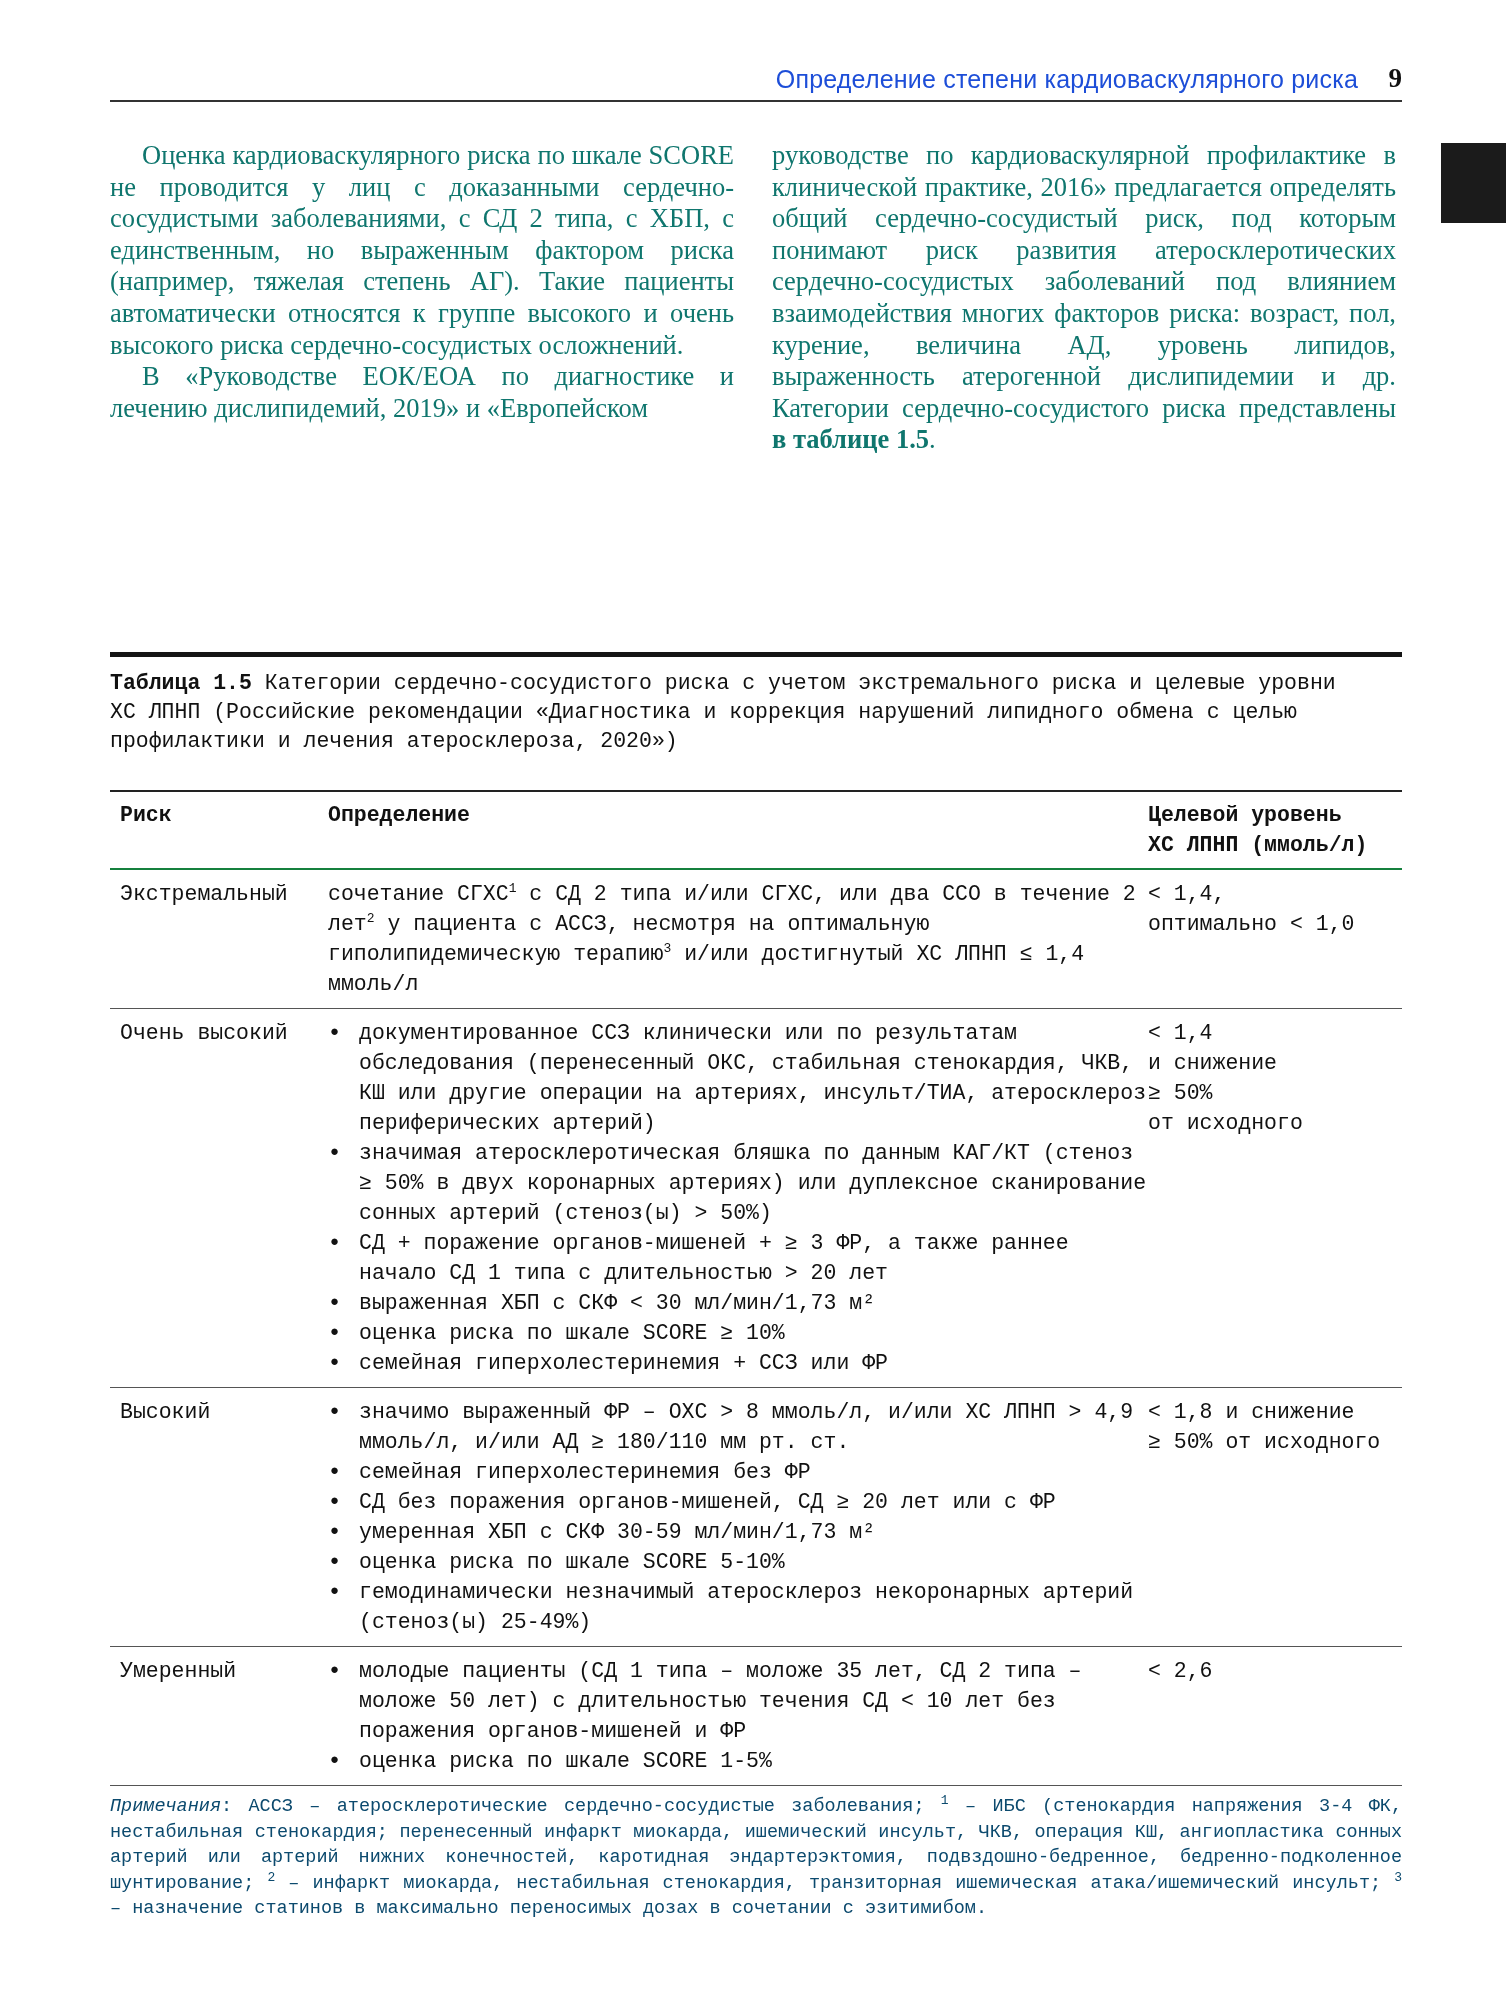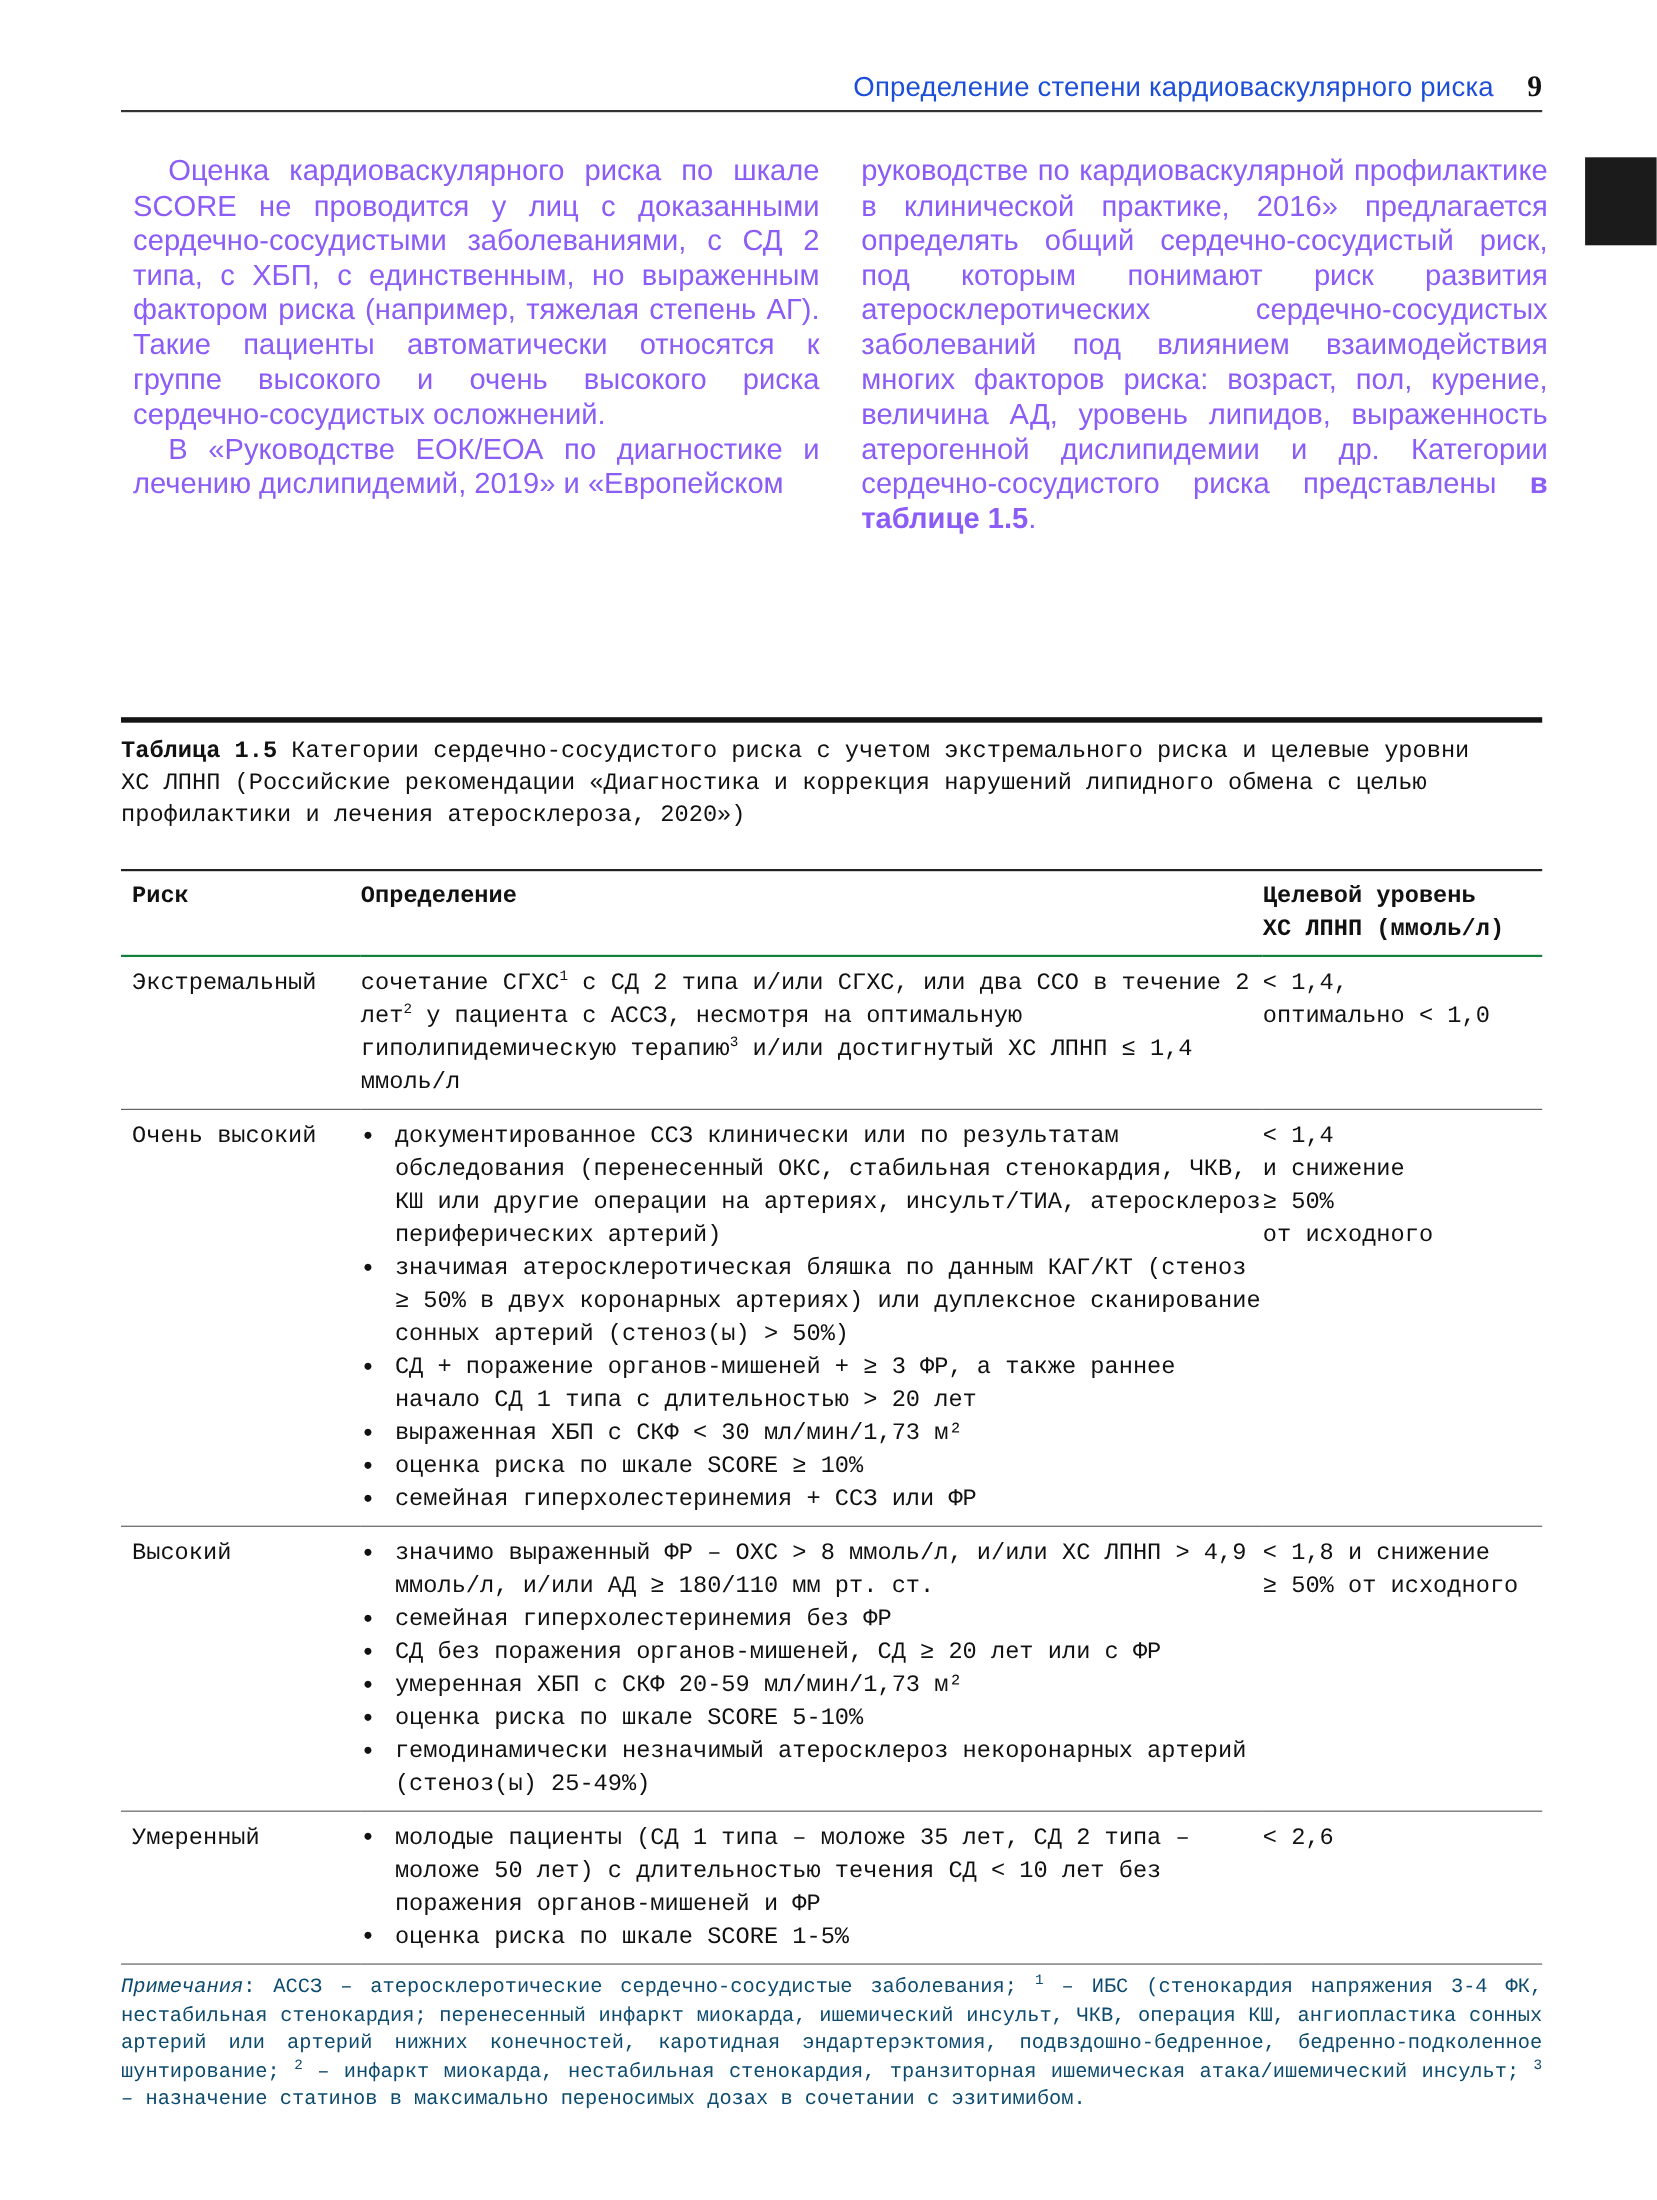--- a/index.html
+++ b/index.html
@@ -1,21 +1,21 @@
 <!DOCTYPE html>
 <html><head>
 <meta charset="utf-8">
 <style>
   html, body { margin:0; padding:0; }
   body { width:1506px; height:2000px; background:#ffffff; position:relative; overflow:hidden; color:#111; }
   .running-head { position:absolute; left:110px; top:62px; width:1292px; height:38px; border-bottom:2px solid #333; }
   .running-head .title { position:absolute; right:44px; bottom:6px; font-family:"Liberation Sans", sans-serif; font-size:25px; color:#1d4ed8; letter-spacing:0.2px; }
   .running-head .pnum { position:absolute; right:0; bottom:6px; font-family:"Liberation Serif", serif; font-size:27px; font-weight:bold; color:#111; }
   .thumb-tab { position:absolute; left:1441px; top:143px; width:65px; height:80px; background:#1b1b1b; }
-  .body-col { position:absolute; top:140px; width:624px; font-family:Liberation Sans, sans-serif; font-size:26.5px; line-height:31.6px; text-align:justify; color:#8b5cf6;margin-left:11px; }
+  .body-col { position:absolute; top:140px; width:624px; font-family:Liberation Serif, serif; font-size:26.5px; line-height:31.6px; text-align:justify; color:#0f766e; }
   .body-col.left { left:110px; }
   .body-col.right { left:772px; }
   .body-col p { margin:0; text-indent:32px; }
   .body-col p.noindent { text-indent:0; }
   .body-col b { font-weight:bold; }
   .table-block { position:absolute; left:110px; top:652px; width:1292px; font-family:Liberation Mono, monospace; color:#111; }
   .rule-thick { height:5px; background:#141414; }
   .caption { margin-top:12px; font-size:21.5px; line-height:29px; padding-right:40px; }
   .caption b { font-weight:bold; }
   .rule-mid { height:2px; background:#222; margin-top:34px; }
@@ -86,21 +86,21 @@
       <td class="c3"><span>&lt; 1,4</span><br><span>и снижение</span><br><span>≥ 50%</span><br><span>от исходного</span></td>
     </tr>
 
     <tr class="row">
       <td class="c1">Высокий</td>
       <td class="c2">
         <ul class="bul">
           <li>значимо выраженный ФР – ОХС &gt; 8 ммоль/л, и/или ХС ЛПНП &gt; 4,9 ммоль/л, и/или АД ≥ 180/110 мм рт. ст.</li>
           <li>семейная гиперхолестеринемия без ФР</li>
           <li>СД без поражения органов-мишеней, СД ≥ 20 лет или с ФР</li>
-          <li>умеренная ХБП с СКФ 20-59 мл/мин/1,73 м²</li>
+          <li>умеренная ХБП с СКФ 30-59 мл/мин/1,73 м²</li>
           <li>оценка риска по шкале SCORE 5-10%</li>
           <li>гемодинамически незначимый атеросклероз некоронарных артерий (стеноз(ы) 25-49%)</li>
         </ul>
       </td>
       <td class="c3"><span>&lt; 1,8 и снижение</span><br><span>≥ 50% от исходного</span></td>
     </tr>
 
     <tr class="row">
       <td class="c1">Умеренный</td>
       <td class="c2">

